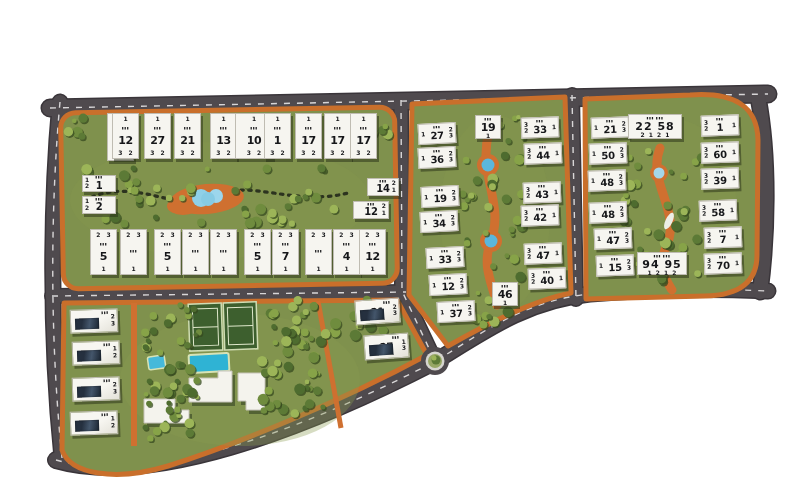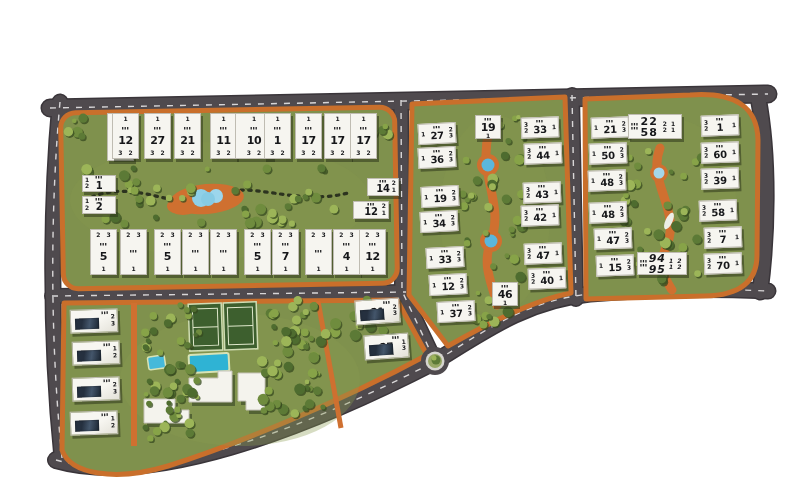--- a/index.html
+++ b/index.html
@@ -19,21 +19,21 @@
       justify-content:center;line-height:1;z-index:5;}
   .bm .num{font-weight:700;font-size:11px;letter-spacing:-.3px;}
   .bm.hstack .num,.bm.villa .num{font-size:10px;}
   .bm .sub{font-size:6px;font-weight:700;word-spacing:4px;}
   .bm .win{font-size:3.5px;letter-spacing:.6px;color:#1b1c1e;transform:scaleY(.9);}
   .bm .ctr{display:flex;flex-direction:column;align-items:center;gap:1px;}
   .bm .lbl{position:absolute;font-size:6px;font-weight:700;white-space:pre-line;line-height:1.15;text-align:center;}
   .bm .lbl.l{left:2px;top:50%;transform:translateY(-50%);}
   .bm .lbl.r{right:2px;top:50%;transform:translateY(-50%);}
   .bm.vstack{flex-direction:column;justify-content:space-between;padding:2px 1px;}
-  .bm.wide{flex-direction:row;justify-content:space-between;padding:2px;}
+  .bm.wide{flex-direction:column;justify-content:space-between;padding:2px;}
   .bm.wide .num{font-size:11px;letter-spacing:1px;}
   .bm.wide .sub{word-spacing:2px;}
   .bm.villa{background:linear-gradient(150deg,#f7f6f1 55%,#e3e1d8 100%);}
   .bm.villa::after{content:"";position:absolute;left:4px;bottom:3px;width:24px;height:11px;
       background:linear-gradient(100deg,#25303f 30%,#44566b 60%,#1a2430 100%);
       box-shadow:inset 0 0 2px rgba(0,0,0,.5);}
   .bm.villa .win{position:absolute;top:2px;right:8px;transform:none;}
 </style>
 </head>
 <body>
@@ -688,21 +688,21 @@
       </div>
       <div class="bm vstack" style="left: 174px; top: 113px; width: 27px; height: 46px;">
         <span class="sub">1</span>
         <span class="win">▮▮▮</span>
         <span class="num">21</span>
         <span class="sub">3 2</span>
       </div>
       <div class="bm vstack" style="left: 210px; top: 113px; width: 27px; height: 46px;">
         <span class="sub">1</span>
         <span class="win">▮▮▮</span>
-        <span class="num">11</span>
+        <span class="num">13</span>
         <span class="sub">3 2</span>
       </div>
       <div class="bm vstack" style="left: 235px; top: 113px; width: 38px; height: 46px;">
         <span class="sub">1</span>
         <span class="win">▮▮▮</span>
         <span class="num">10</span>
         <span class="sub">3 2</span>
       </div>
       <div class="bm vstack" style="left: 264px; top: 113px; width: 27px; height: 46px;">
         <span class="sub">1</span>
@@ -995,21 +995,21 @@
         </span>
         <span class="lbl l">1</span>
         <span class="lbl r">2
 3</span>
       </div>
       <div class="bm wide" style="left: 628px; top: 114px; width: 54px; height: 25px;">
         <span class="win">▮▮▮  ▮▮▮</span>
         <span class="num">22 58</span>
         <span class="sub">2 1 2 1</span>
       </div>
-      <div class="bm wide" style="left: 637px; top: 252px; width: 50px; height: 23px; font-style: italic;">
+      <div class="bm wide" style="left: 637px; top: 252px; width: 50px; height: 23px;">
         <span class="win">▮▮▮  ▮▮▮</span>
         <span class="num">94 95</span>
         <span class="sub">1 2 1 2</span>
       </div>
       <div class="bm hstack" style="left: 701px; top: 115px; width: 38px; height: 21px; transform: rotate(-2deg);">
         <span class="ctr">
           <span class="win">▮▮▮</span>
           <span class="num">1</span>
         </span>
         <span class="lbl l">3

